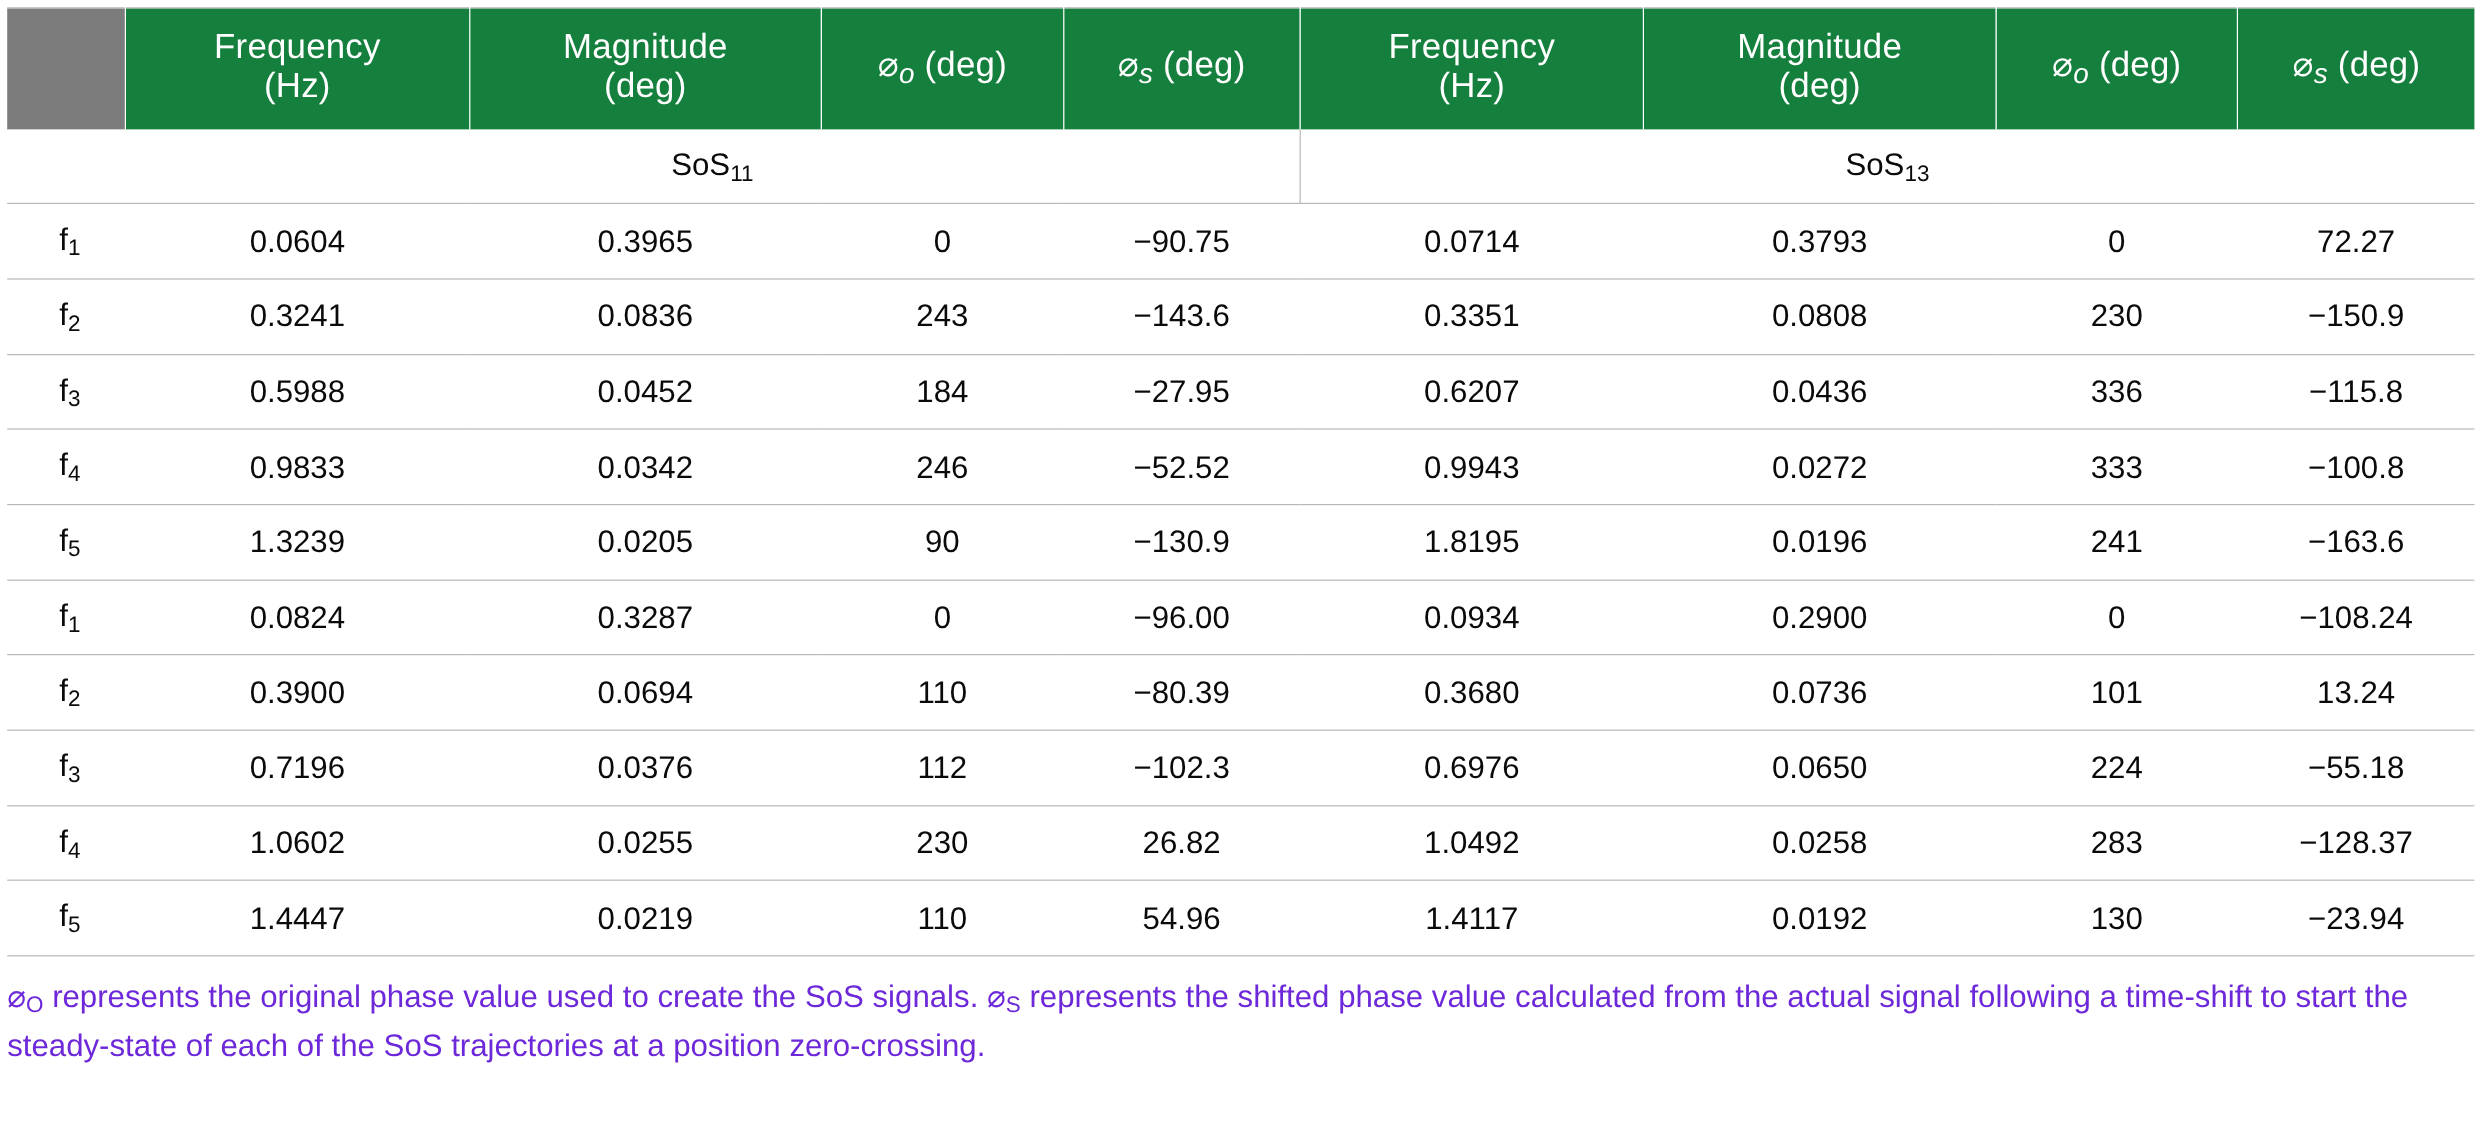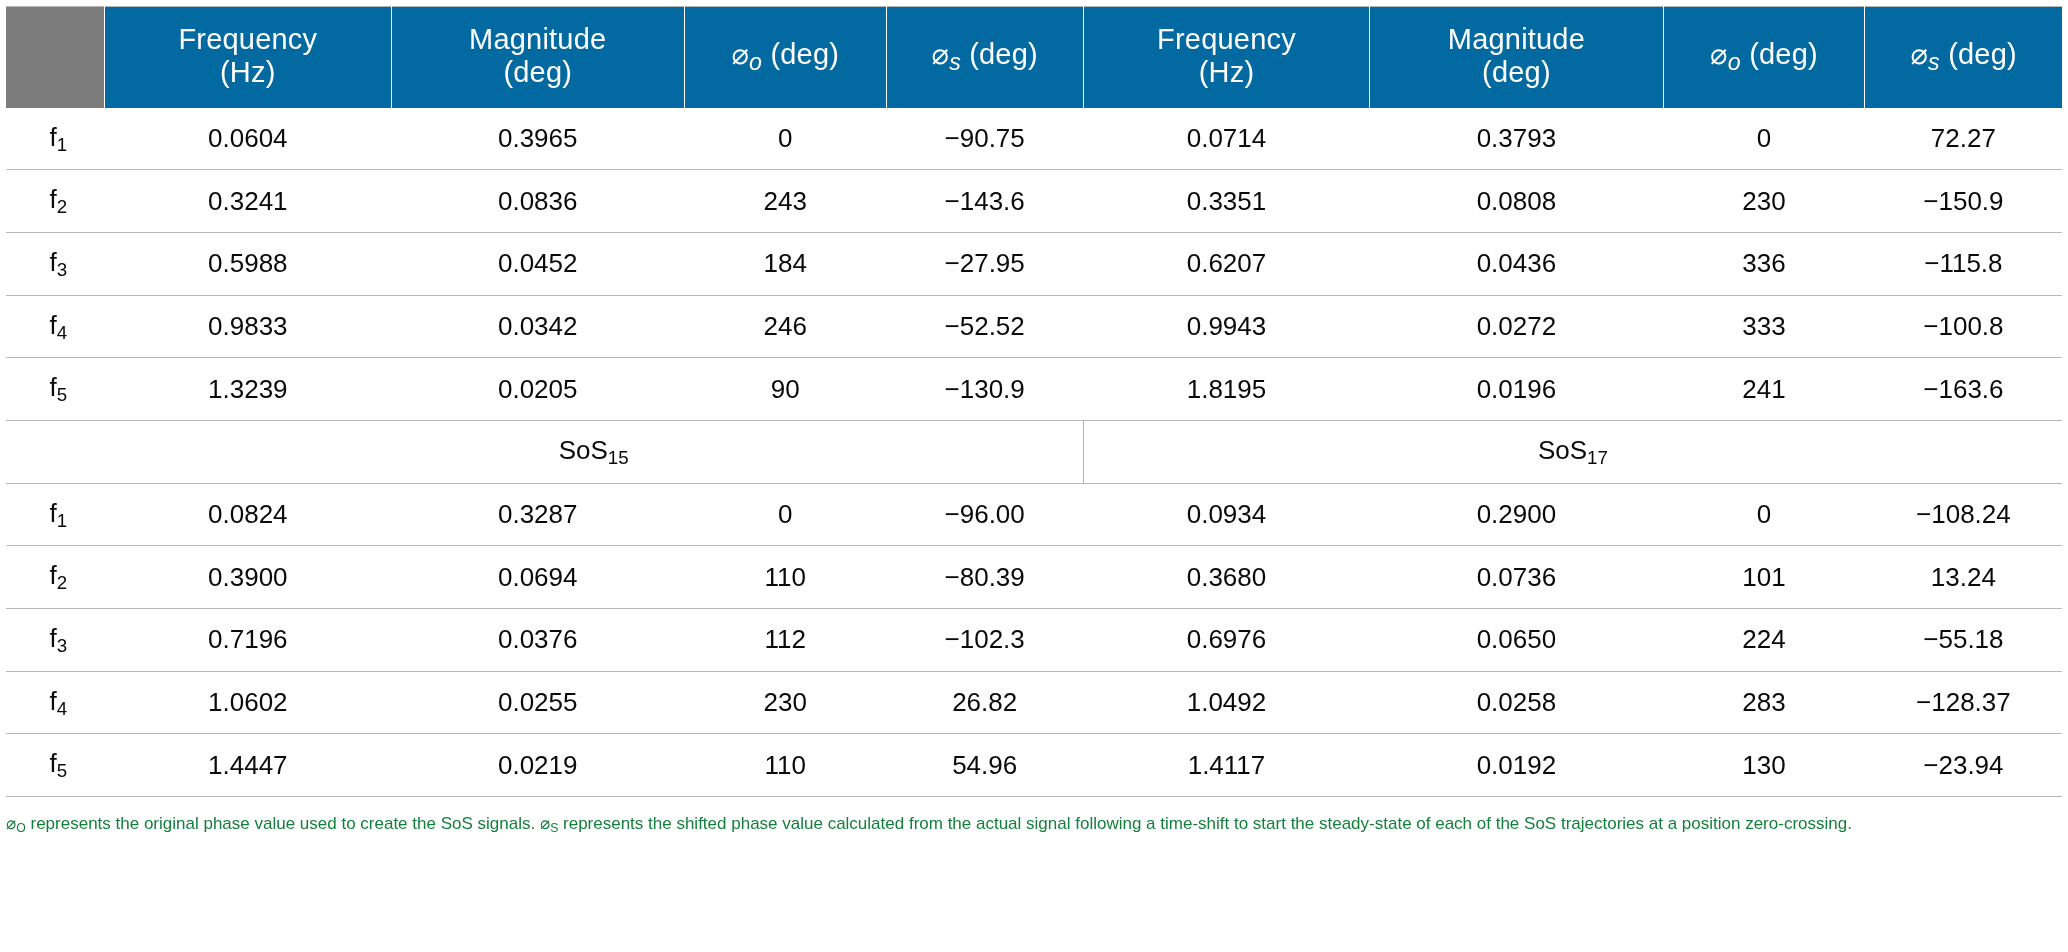--- a/index.html
+++ b/index.html
@@ -24,21 +24,21 @@
     width: 2056px;
     table-layout: fixed;
   }
   table.data-table col.c-label { width: 86px; }
   table.data-table col.c-freq  { width: 250px; }
   table.data-table col.c-mag   { width: 256px; }
   table.data-table col.c-po    { width: 176px; }
   table.data-table col.c-ps    { width: 172px; }
 
   thead th {
-    background: #0369a1;
+    background: #15803d;
     color: #ffffff;
     font-size: 29px;
     font-weight: normal;
     line-height: 1.15;
     padding: 16px 6px 18px 6px;
     text-align: center;
     vertical-align: middle;
     border-right: 1px solid #ffffff;
     letter-spacing: 0.2px;
   }
@@ -74,23 +74,23 @@
   table.data-table { border-top: 1px solid #b8b8b8; }
 
   .sub { font-size: 0.72em; vertical-align: -0.25em; }
   .phi { font-style: normal; }
   .phi-it { font-style: italic; font-size: 0.8em; vertical-align: -0.25em; }
 
   .caption {
     width: 2056px;
     box-sizing: border-box;
     padding: 14px 6px 0 0;
-    font-size: 17px;
+    font-size: 26px;
     line-height: 1.52;
-    color: #15803d;
+    color: #6d28d9;
   }
   .caption .sub { font-size: 0.72em; vertical-align: -0.25em; }
 </style>
 </head>
 <body>
 
 <div class="page">
 
   <table class="data-table">
     <colgroup>
@@ -141,20 +141,25 @@
         </th>
 
         <th>
           <span class="phi">⌀</span><span class="phi-it">s</span>&nbsp;<span>(deg)</span>
         </th>
       </tr>
     </thead>
 
     <tbody>
 
+      <tr class="group-row">
+        <td class="empty-label"></td>
+        <td class="group-label" colspan="4"><span>SoS</span><span class="sub">11</span></td>
+        <td class="group-label last" colspan="4"><span>SoS</span><span class="sub">13</span></td>
+      </tr>
 
       <tr>
         <td class="row-label"><span>f</span><span class="sub">1</span></td>
         <td>0.0604</td>
         <td>0.3965</td>
         <td>0</td>
         <td>−90.75</td>
         <td>0.0714</td>
         <td>0.3793</td>
         <td>0</td>
@@ -202,25 +207,20 @@
         <td>1.3239</td>
         <td>0.0205</td>
         <td>90</td>
         <td>−130.9</td>
         <td>1.8195</td>
         <td>0.0196</td>
         <td>241</td>
         <td>−163.6</td>
       </tr>
 
-      <tr class="group-row">
-        <td class="empty-label"></td>
-        <td class="group-label" colspan="4"><span>SoS</span><span class="sub">15</span></td>
-        <td class="group-label last" colspan="4"><span>SoS</span><span class="sub">17</span></td>
-      </tr>
 
       <tr>
         <td class="row-label"><span>f</span><span class="sub">1</span></td>
         <td>0.0824</td>
         <td>0.3287</td>
         <td>0</td>
         <td>−96.00</td>
         <td>0.0934</td>
         <td>0.2900</td>
         <td>0</td>

